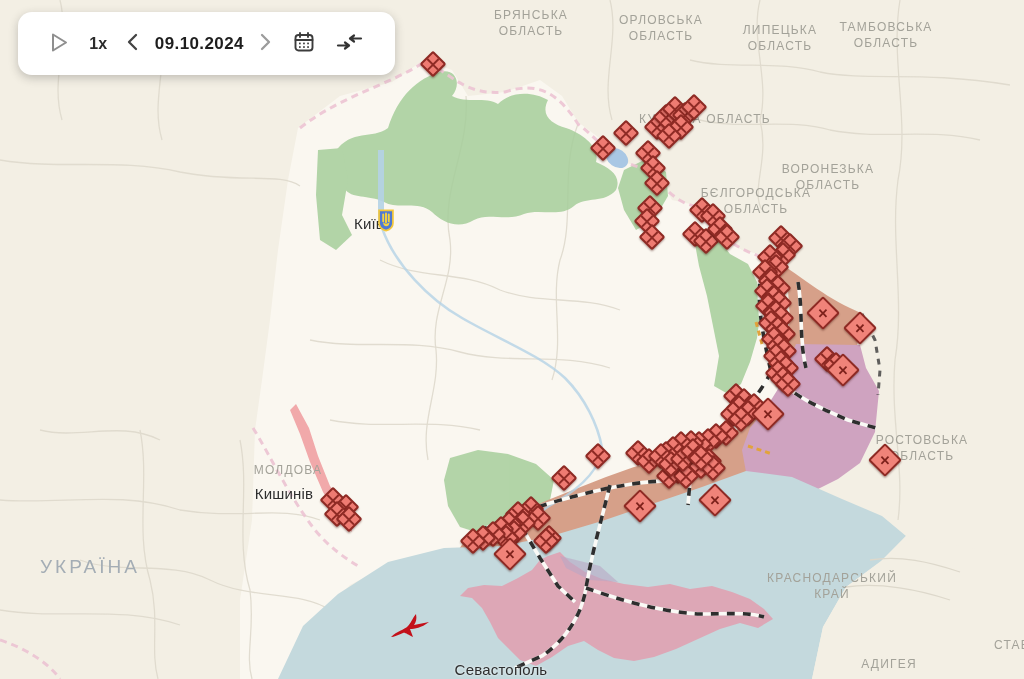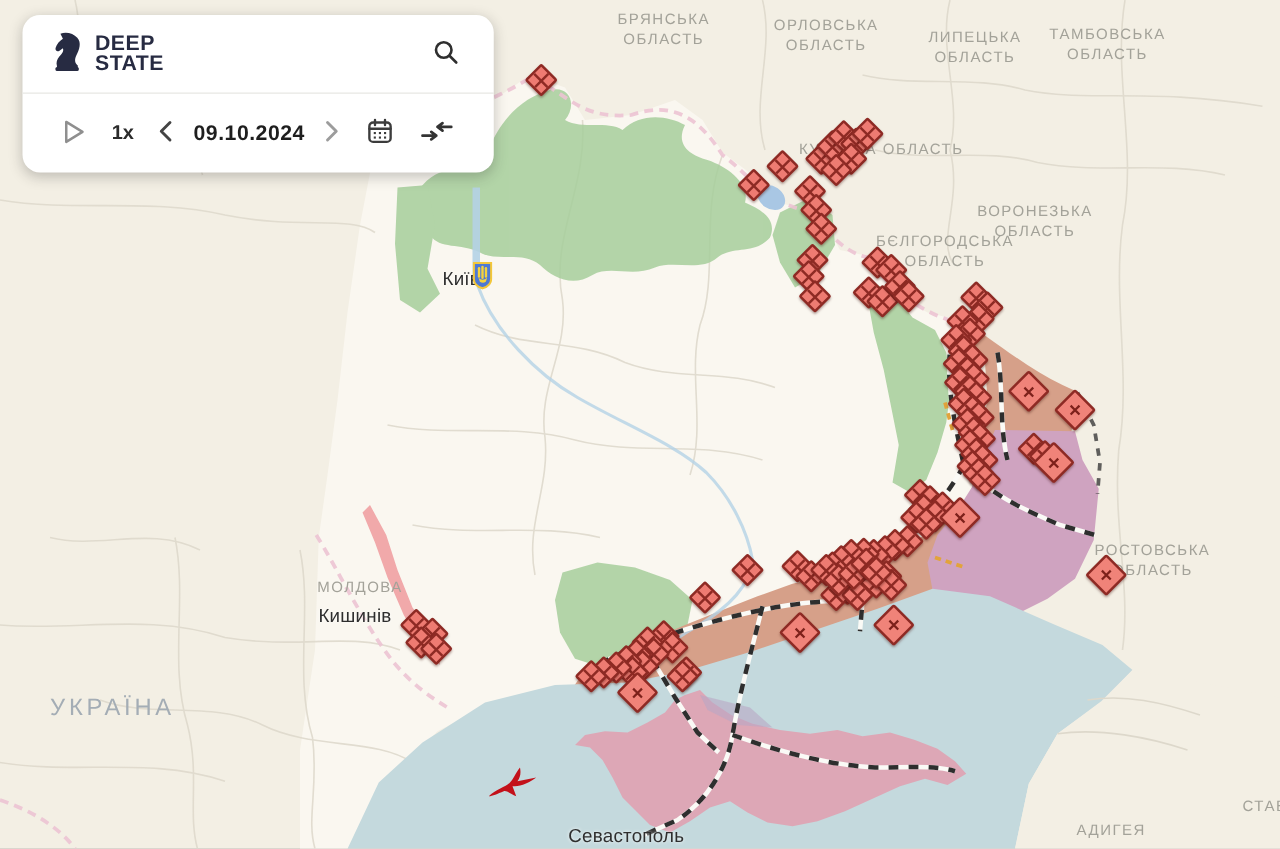--- a/index.html
+++ b/index.html
@@ -184,20 +184,22 @@
 ОБЛАСТЬ</div>
       <div class="lbl " style="left: 886px; top: 35px;">ТАМБОВСЬКА
 ОБЛАСТЬ</div>
       <div class="lbl " style="left: 705px; top: 119px;">КУРСЬКА ОБЛАСТЬ</div>
       <div class="lbl " style="left: 756px; top: 201px;">БЄЛГОРОДСЬКА
 ОБЛАСТЬ</div>
       <div class="lbl " style="left: 828px; top: 177px;">ВОРОНЕЗЬКА
 ОБЛАСТЬ</div>
       <div class="lbl " style="left: 922px; top: 448px;">РОСТОВСЬКА
 ОБЛАСТЬ</div>
+      <div class="lbl " style="left: 832px; top: 586px;">КРАСНОДАРСЬКИЙ
+КРАЙ</div>
       <div class="lbl " style="left: 889px; top: 664px;">АДИГЕЯ</div>
       <div class="lbl " style="left: 1012px; top: 645px;">СТАВ</div>
       <div class="lbl " style="left: 288px; top: 470px;">МОЛДОВА</div>
       <div class="lbl country-sm" style="left: 90px; top: 567px;">УКРАЇНА</div>
       <div class="lbl city" style="left: 369px; top: 224px;">Київ</div>
       <div class="lbl city" style="left: 272px; top: 494px; margin-left: 12px;">Кишинів</div>
       <div class="lbl city" style="left: 501px; top: 670px;">Севастополь</div>
     </div>
   <div id="markers">
       <div class="mk" style="left: 433px; top: 64px;"></div>
@@ -317,43 +319,20 @@
       </div>
       <div class="mk b" style="left: 510px; top: 554px;">
         <span class="x">✕</span>
       </div>
       <div class="mk b" style="left: 885px; top: 460px;">
         <span class="x">✕</span>
       </div>
     </div>
 
   <div class="panel">
-    <div class="row-top">
-      <div class="brand">
-        <span>
-          <svg width="27" height="35" viewBox="0 0 34 42">
-            <path d="M7 40 h21 v-4 c-3-2 -3.5-6 -1.5-10 c3-6 5.5-13 1-18 C23.5 3.5 16 1.5 10.5 4 l2.5 5 c-3 2 -6.4 5.2 -7.4 9.4 c-.6 2.5 1.6 4.2 3.6 2.9 L13 18.6 c1.2 3.2 -1 5.4 -3.6 8.4 C7 29.6 6 33.5 7 36.5 Z" fill="#272b42"></path>
-            <rect x="5.5" y="37.5" width="23.5" height="4" rx="1.6" fill="#272b42"></rect>
-          </svg>
-        </span>
-        <span class="txt">
-          <span>DEEP</span><br>
-          <span>STATE</span>
-        </span>
-      </div>
-      <div class="spacer"></div>
-      <button class="iconbtn">
-        <span>
-          <svg width="24" height="24" viewBox="0 0 24 24" fill="none" stroke="#2f2f2f" stroke-width="2.1" stroke-linecap="round">
-            <circle cx="10" cy="10" r="6.2"></circle>
-              <path d="M14.8 14.8 L20 20"></path>
-          </svg>
-        </span>
-      </button>
-    </div>
     <div class="row-ctl">
       <button class="iconbtn">
         <span>
           <svg width="19" height="21" viewBox="0 0 19 21" fill="none" stroke="#8f8f8f" stroke-width="2" stroke-linejoin="round">
             <path d="M3,2.5 L16,10.5 L3,18.5 Z"></path>
           </svg>
         </span>
       </button>
       <button class="iconbtn speed">1x</button>
       <button class="iconbtn">

